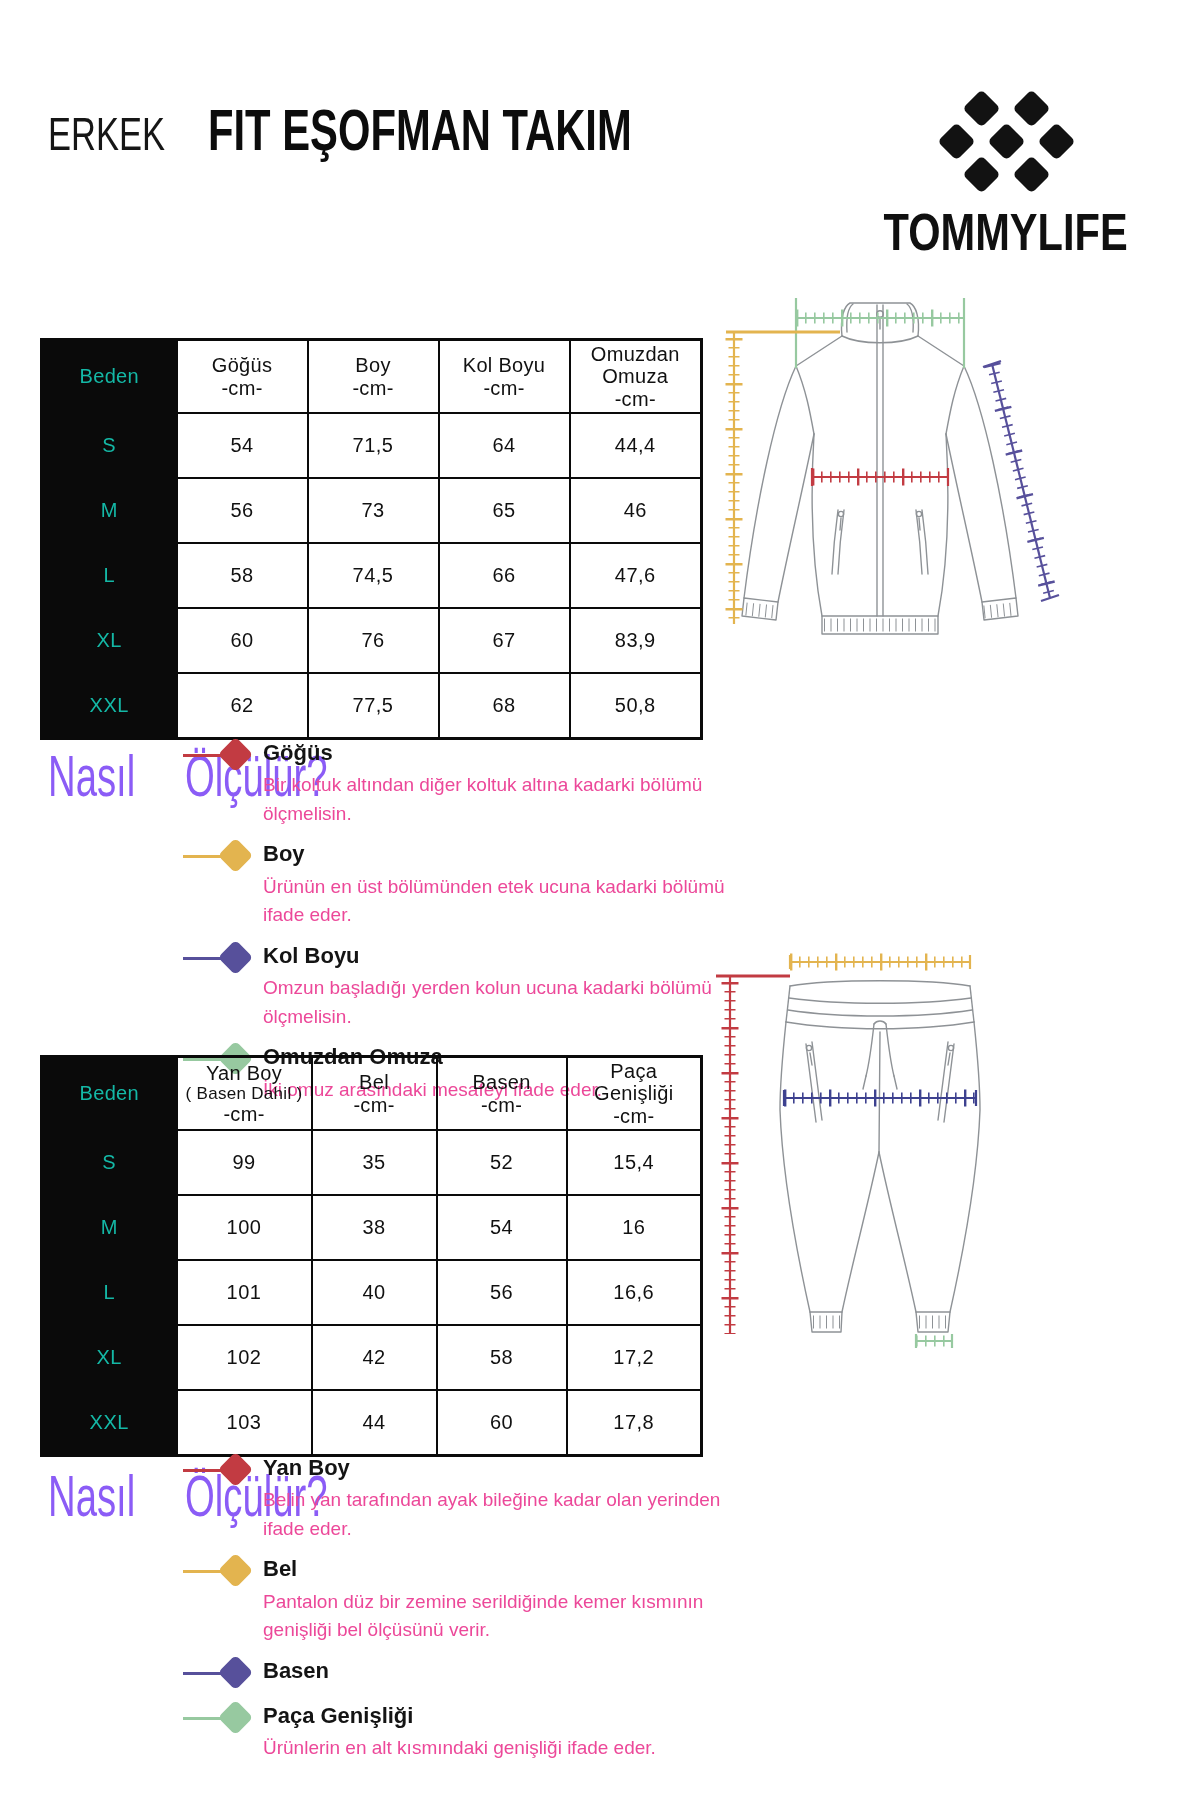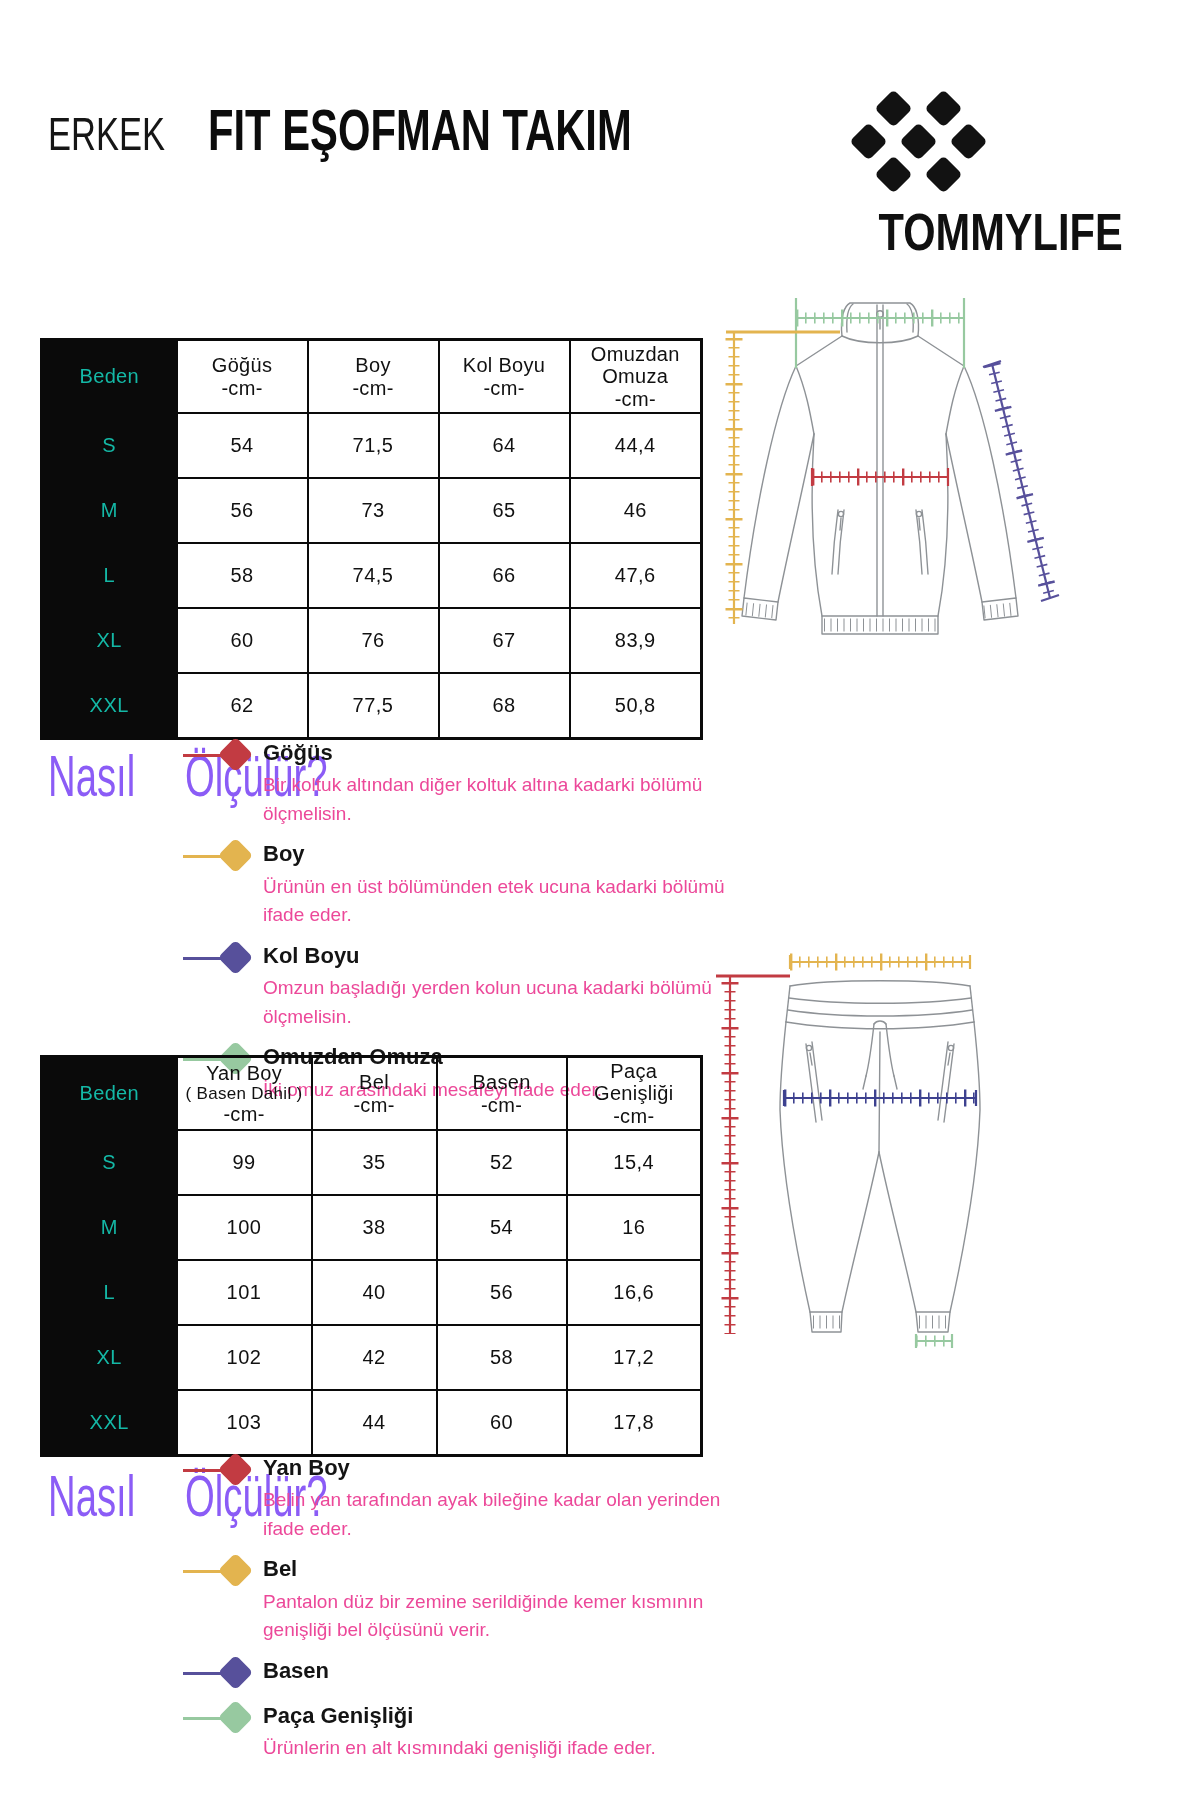--- a/index.html
+++ b/index.html
@@ -12,21 +12,21 @@
     width:1200px; height:1800px; position:relative; overflow:hidden;
     font-family:"Liberation Sans", sans-serif; color:#111;
   }
   .condensed{display:inline-block; white-space:nowrap; transform-origin:left top;}
 
   
   .hdr{position:absolute; left:48px; top:88px;}
   .hdr-sub{font-size:46px; font-weight:400; color:#161616; line-height:1.1; transform:scaleX(.75);}
   .hdr-title{font-size:58px; font-weight:700; color:#0c0c0c; line-height:1.1; margin-top:10px; transform:scaleX(.72);}
 
-  .brand{position:absolute; left:848px; top:86px; width:316px; text-align:left;}
+  .brand{position:absolute; left:848px; top:86px; width:316px; text-align:center;}
   .brand-name{font-size:52px; font-weight:700; color:#101010; margin-top:2px;}
   .brand-name .condensed{transform:scaleX(.8); transform-origin:center top;}
 
   
   .size-table{
     position:absolute; left:40px; width:660px; table-layout:fixed;
     border-collapse:collapse; text-align:center; border:3px solid var(--ink);
   }
   .size-table.t1{top:338px;}
   .size-table.t2{top:1055px;}

